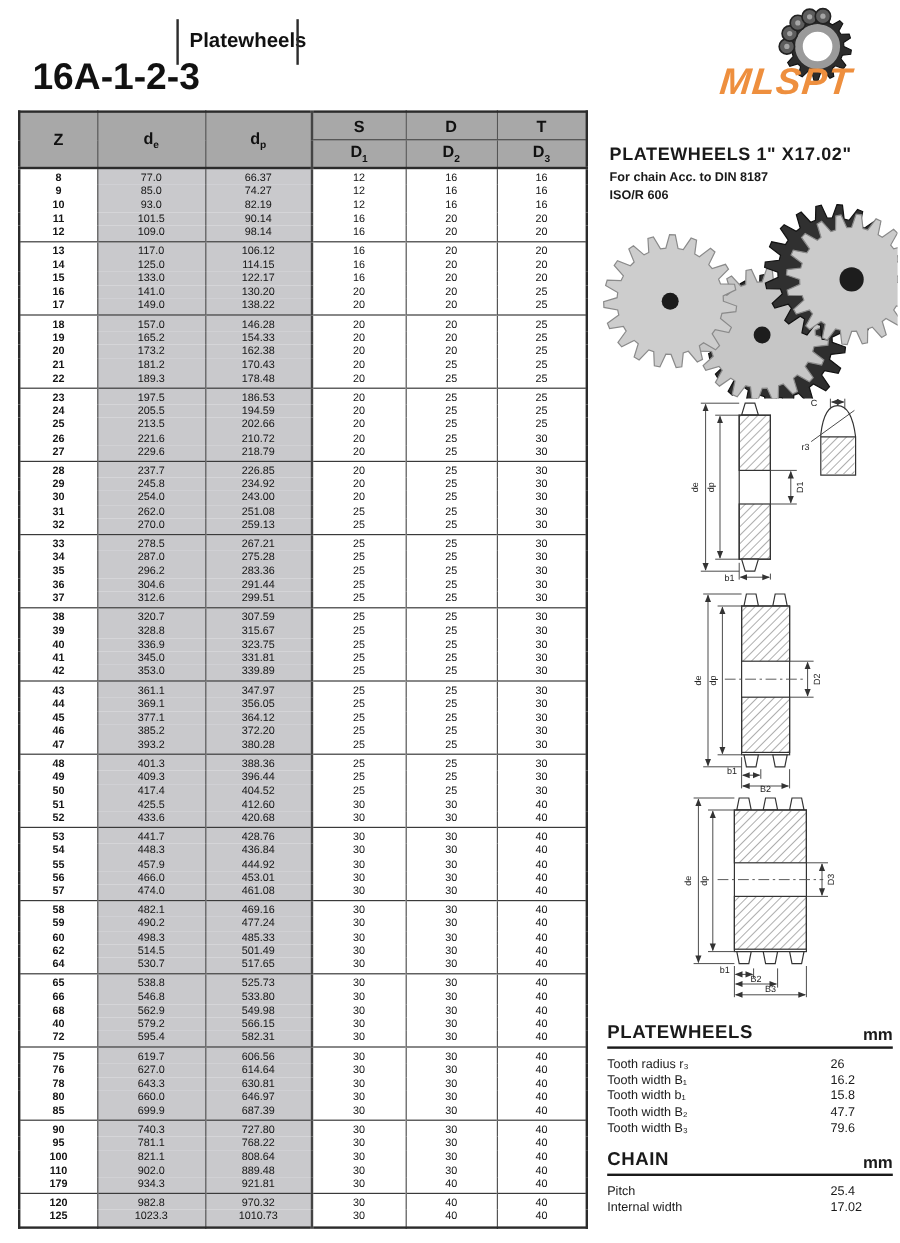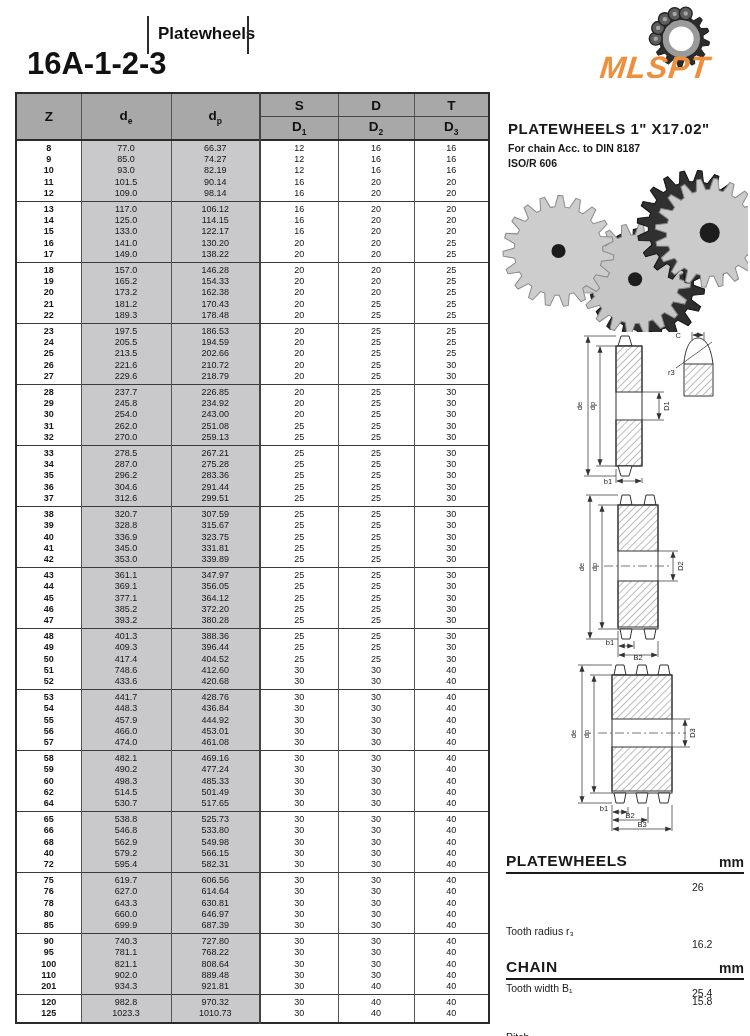--- a/index.html
+++ b/index.html
@@ -46,21 +46,21 @@
   .dlbl{font-size:7.5px;fill:#222;font-family:"Liberation Sans","DejaVu Sans",sans-serif;}
 
   .spec{position:absolute;left:6px;width:238px;}
   .spec.pw{top:732px;}
   .spec.ch{top:838px;}
   .spec-head{display:flex;justify-content:space-between;align-items:flex-end;
              border-bottom:2.5px solid #1a1a1a;padding-bottom:2px;margin-bottom:7px;}
   .spec-head .t{font-size:15.5px;font-weight:bold;letter-spacing:.5px;}
   .spec-head .u{font-size:14px;font-weight:bold;}
   .spec-row{display:flex;font-size:10.5px;line-height:13.2px;}
-  .spec-row .lbl{flex:1;margin-top:44px;}
+  .spec-row .lbl{flex:1;}
   .spec-row .val{width:52px;text-align:left;}
 </style>
 </head>
 <body>
 
 <div class="page">
 
   <div class="hdr-code">16A-1-2-3</div>
   <div class="vbar b1"></div>
   <div class="hdr-section">Platewheels</div>
@@ -464,21 +464,21 @@
         <tr>
           <td class="c0">50</td>
           <td class="c1">417.4</td>
           <td class="c2">404.52</td>
           <td class="c3">25</td>
           <td class="c4">25</td>
           <td class="c5">30</td>
         </tr>
         <tr>
           <td class="c0">51</td>
-          <td class="c1">748.6</td>
+          <td class="c1">425.5</td>
           <td class="c2">412.60</td>
           <td class="c3">30</td>
           <td class="c4">30</td>
           <td class="c5">40</td>
         </tr>
         <tr>
           <td class="c0">52</td>
           <td class="c1">433.6</td>
           <td class="c2">420.68</td>
           <td class="c3">30</td>
@@ -681,21 +681,21 @@
         </tr>
         <tr>
           <td class="c0">110</td>
           <td class="c1">902.0</td>
           <td class="c2">889.48</td>
           <td class="c3">30</td>
           <td class="c4">30</td>
           <td class="c5">40</td>
         </tr>
         <tr>
-          <td class="c0">201</td>
+          <td class="c0">179</td>
           <td class="c1">934.3</td>
           <td class="c2">921.81</td>
           <td class="c3">30</td>
           <td class="c4">40</td>
           <td class="c5">40</td>
         </tr>
       </tbody>
       <tbody>
         <tr>
           <td class="c0">120</td>
@@ -886,16 +886,20 @@
     <section class="spec ch">
       <div class="spec-head">
         <span class="t">CHAIN</span>
         <span class="u">mm</span>
       </div>
       <div class="spec-body">
           <div class="spec-row">
             <span class="lbl">Pitch</span>
             <span class="val">25.4</span>
           </div>
+          <div class="spec-row">
+            <span class="lbl">Internal width</span>
+            <span class="val">17.02</span>
+          </div>
         </div>
     </section>
   </aside>
 </div>
 
 </body></html>

